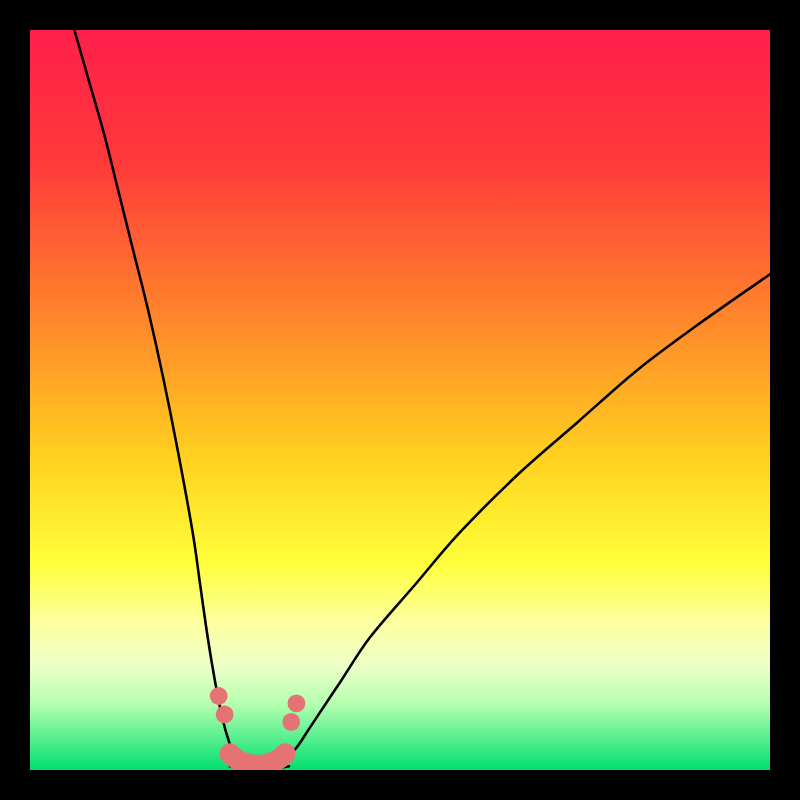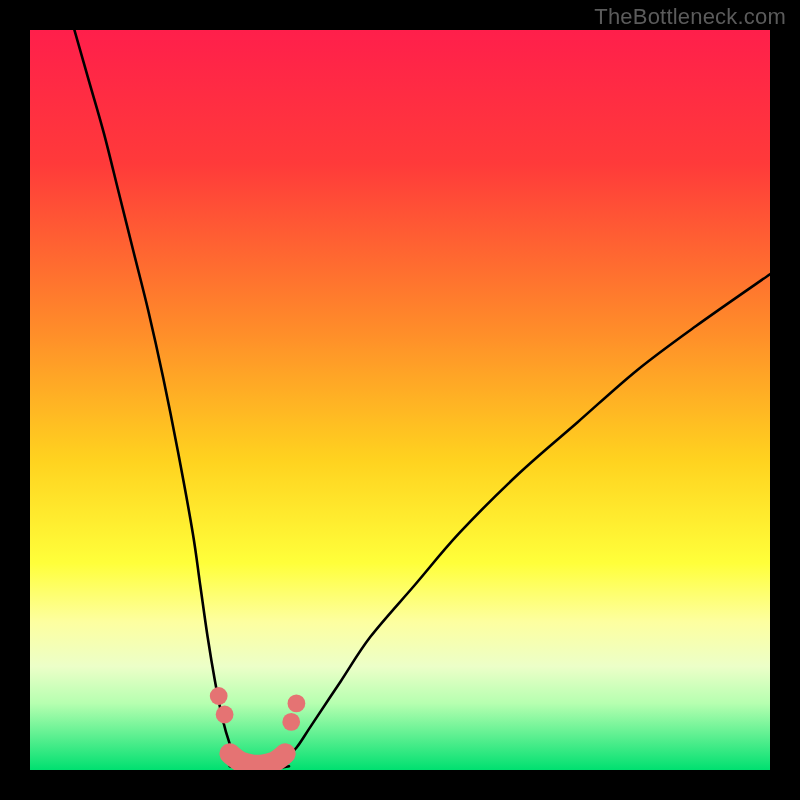--- a/index.html
+++ b/index.html
@@ -49,21 +49,20 @@
     font-size: 22px;
     font-weight: 500;
     letter-spacing: 0.2px;
   }
 </style>
 </head>
 <body>
 
 <div class="frame">
 
-  <div class="watermark">TheBottleneck.com</div>
 
   <div class="plot-area">
     <svg class="gradient-bg" viewBox="0 0 100 100" preserveAspectRatio="none" width="100%" height="100%">
       <defs>
         <linearGradient id="bg-grad" x1="0" y1="0" x2="0" y2="1">
             <stop offset="0%" stop-color="#ff1f4b"></stop>
             <stop offset="18%" stop-color="#ff3a3a"></stop>
             <stop offset="40%" stop-color="#ff8a2a"></stop>
             <stop offset="58%" stop-color="#ffd21f"></stop>
             <stop offset="72%" stop-color="#ffff3a"></stop>

